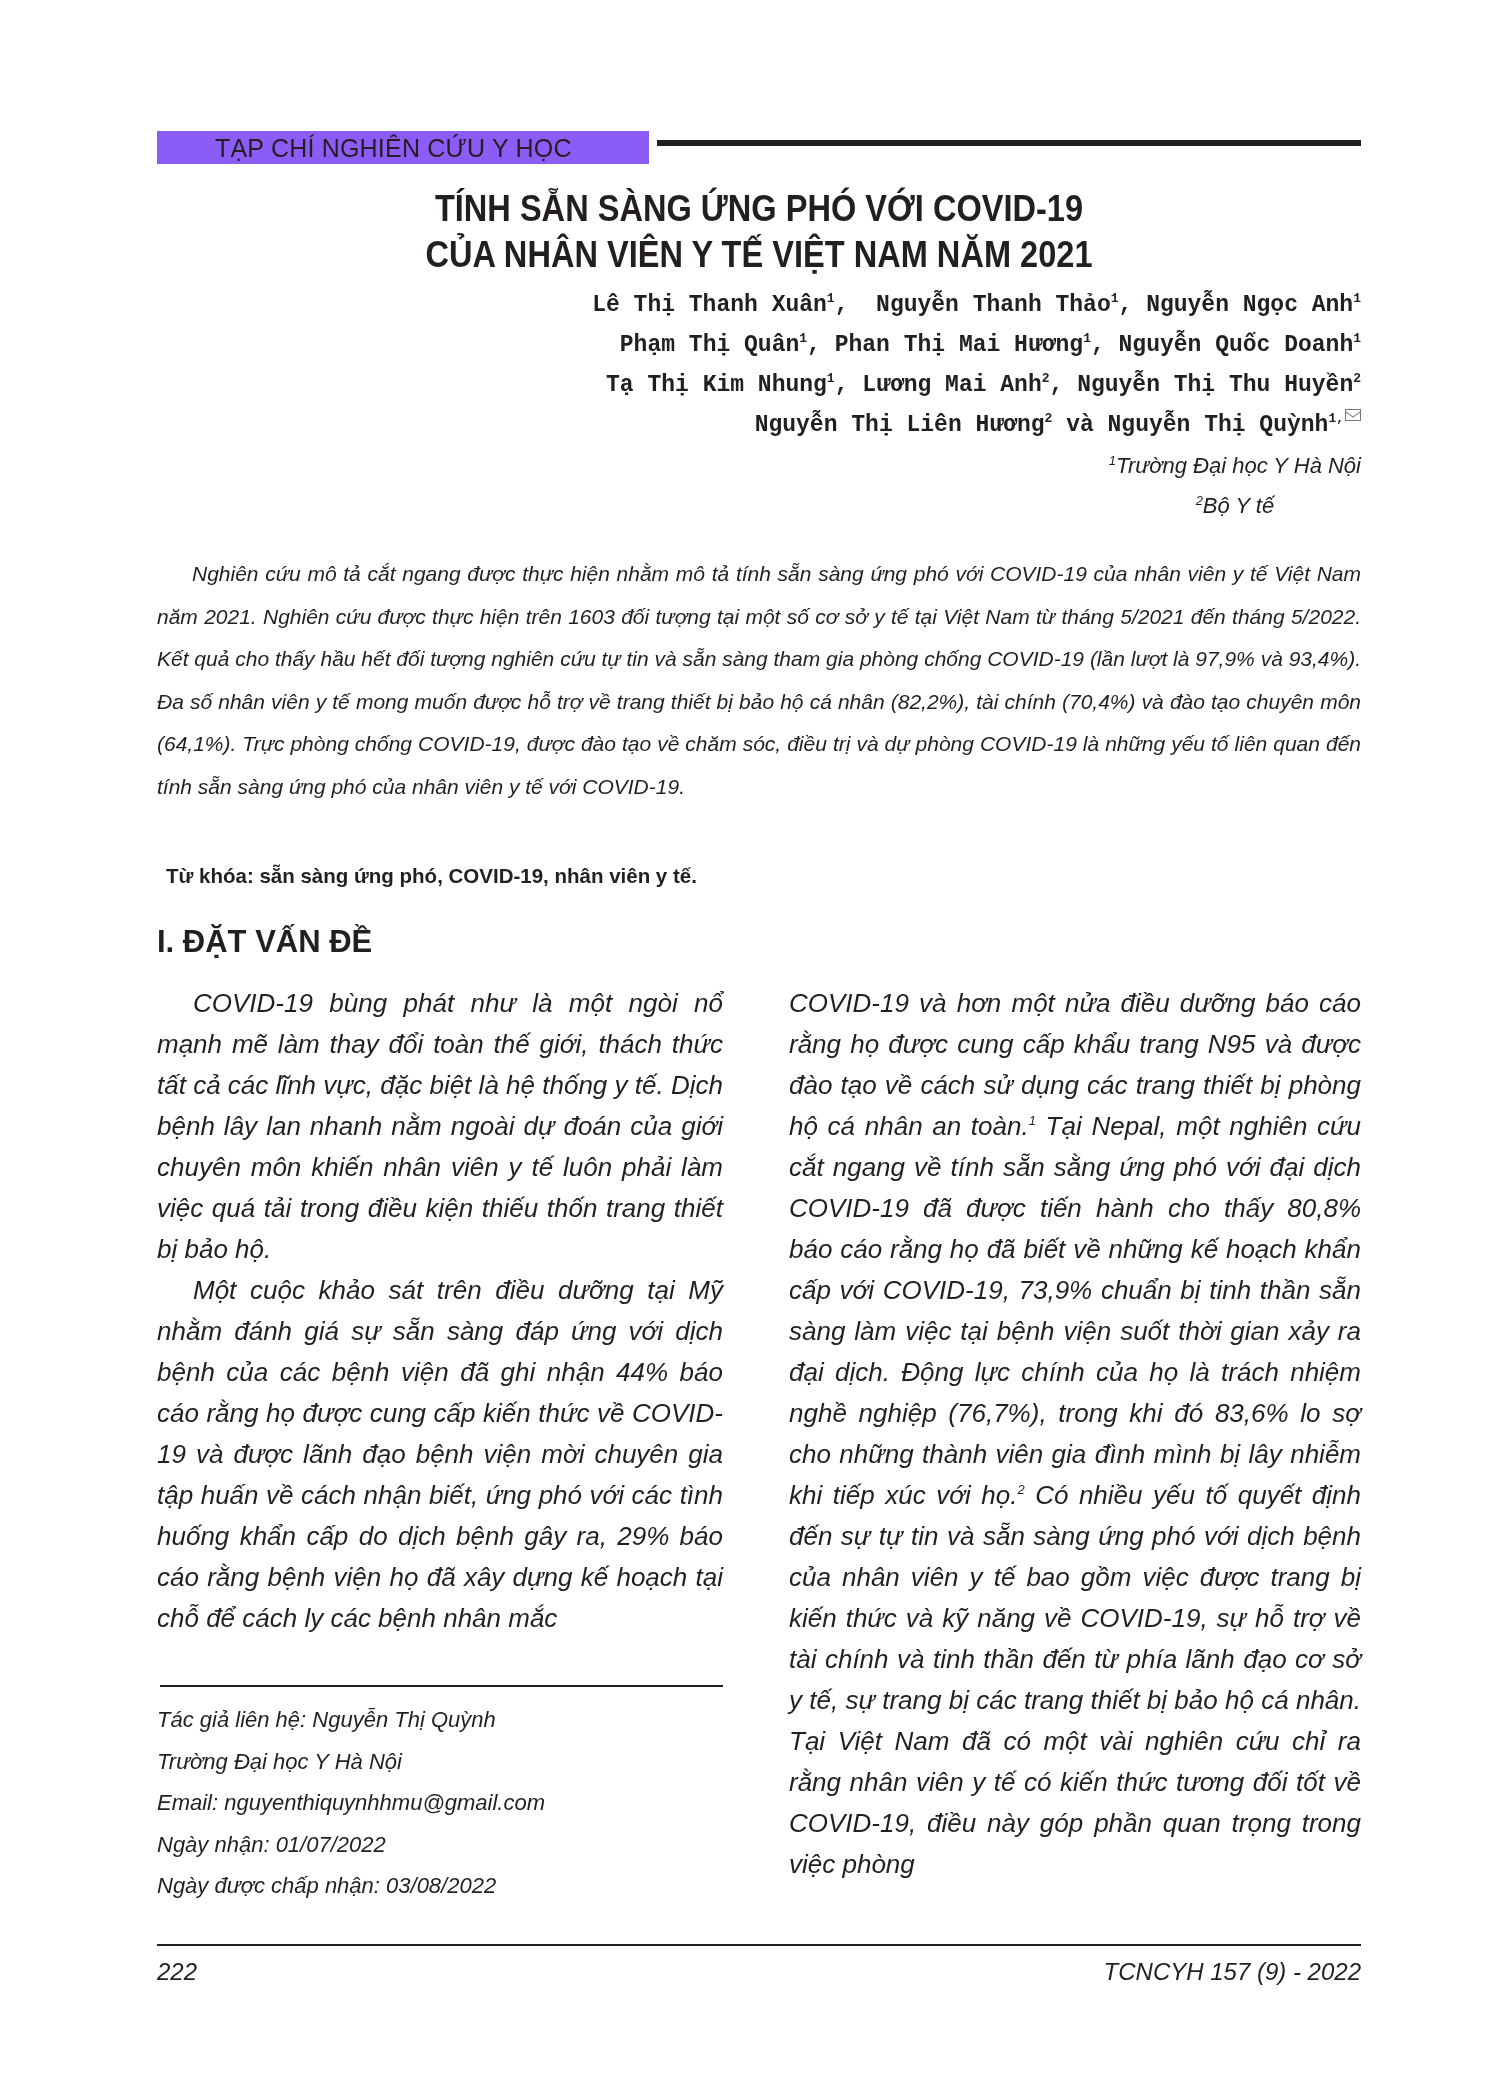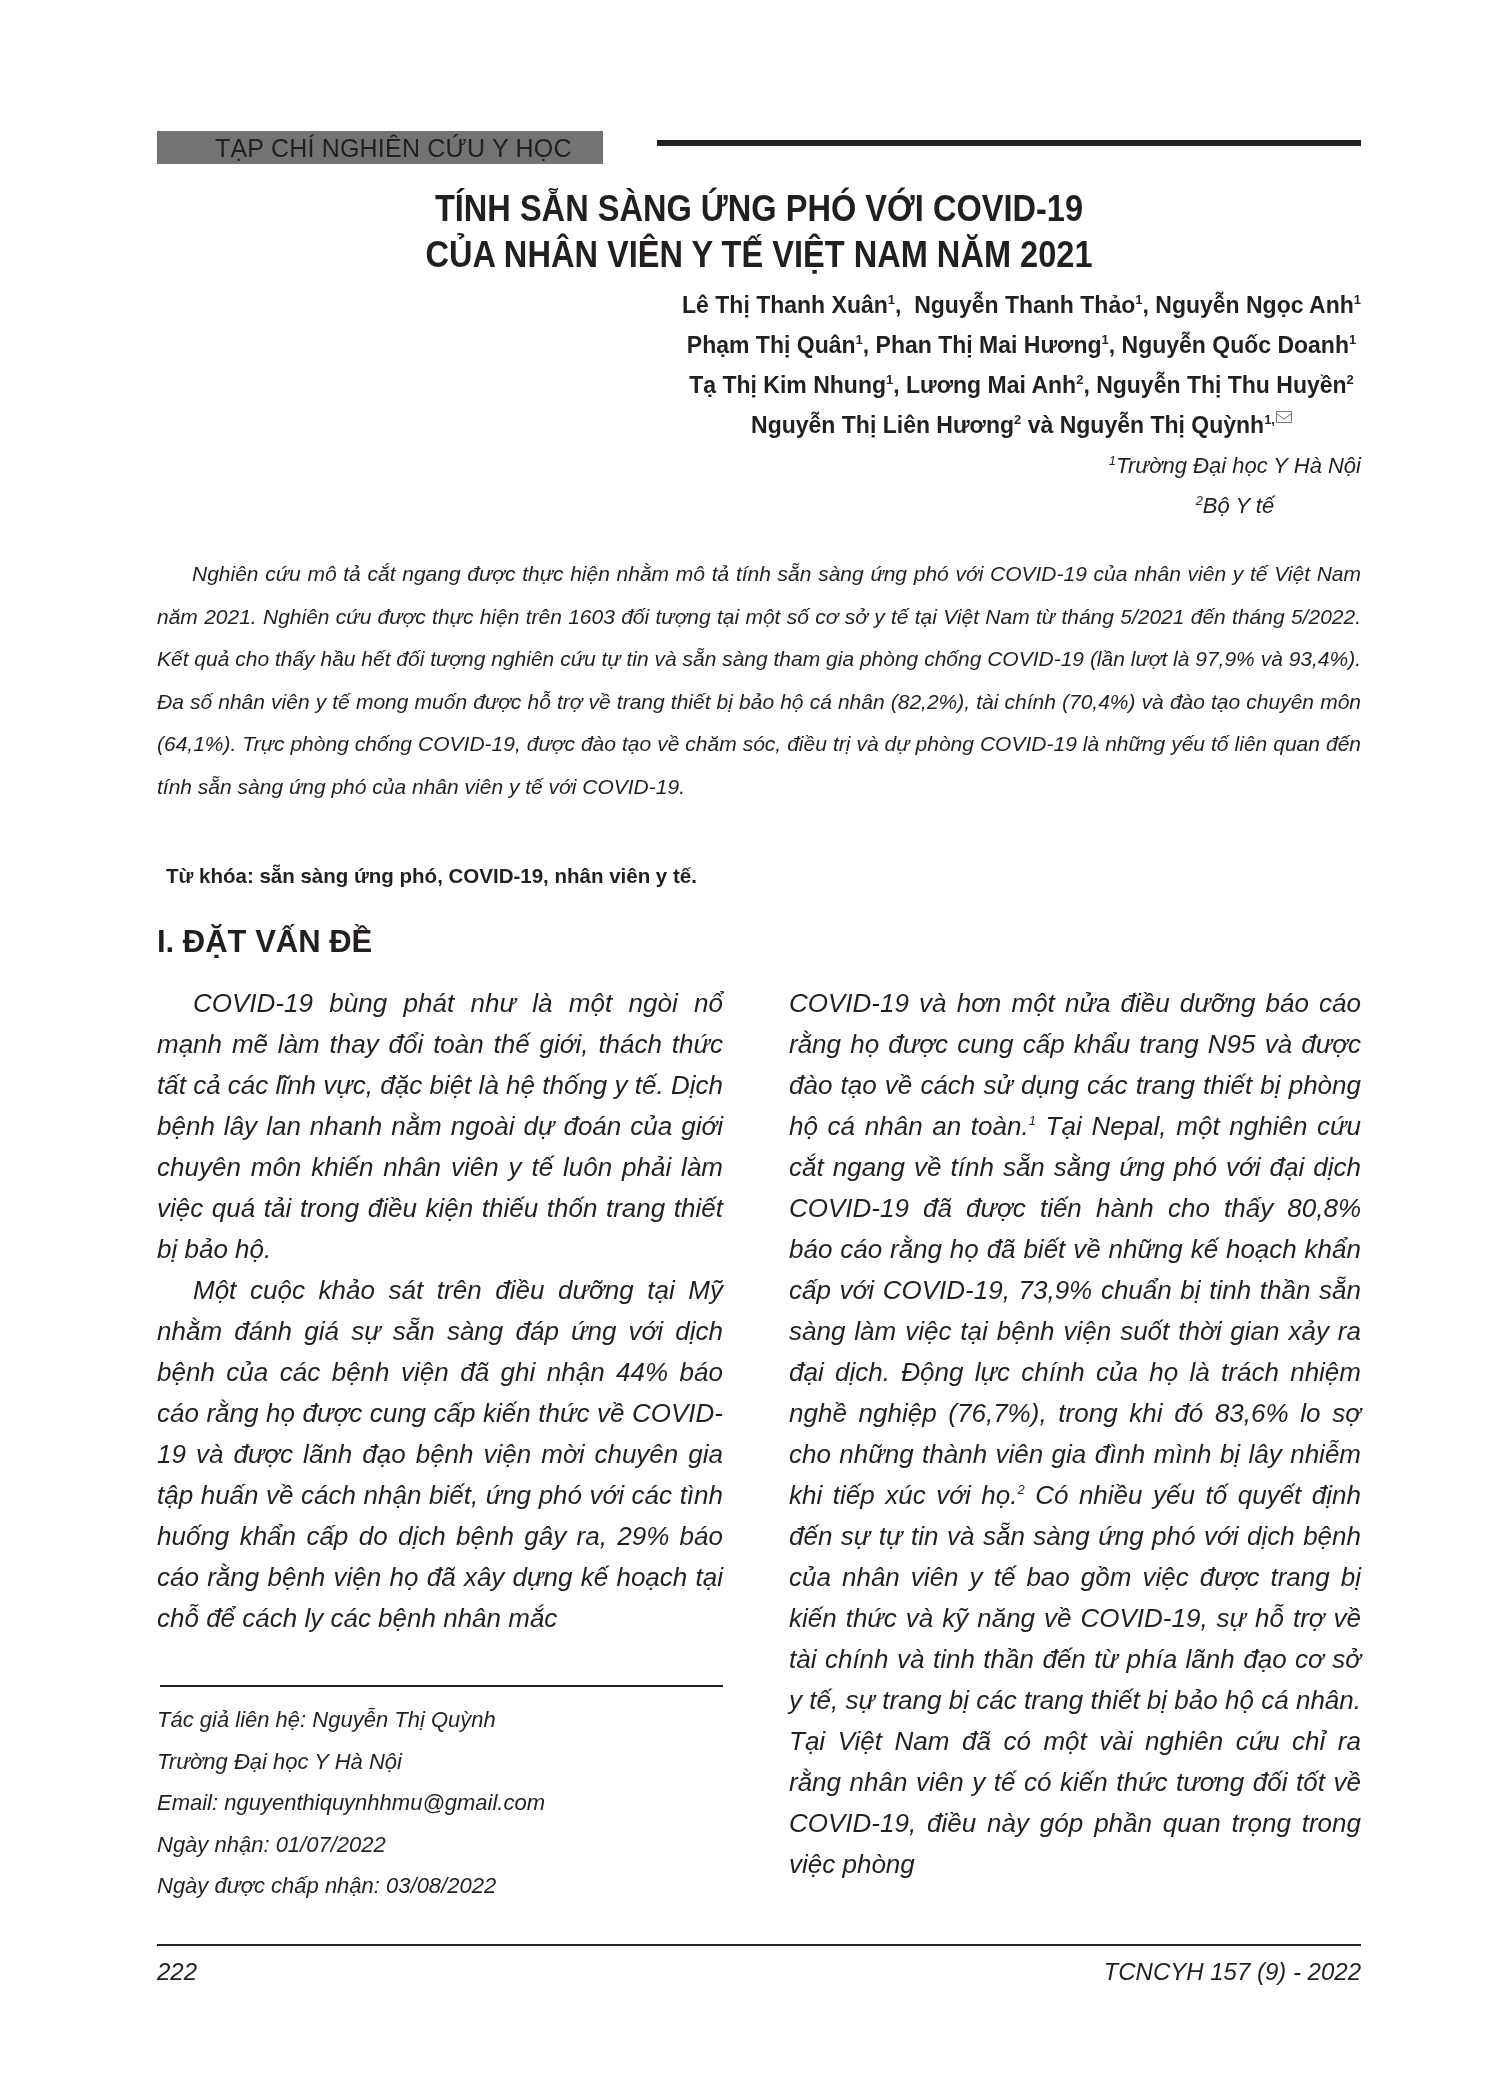--- a/index.html
+++ b/index.html
@@ -1,39 +1,39 @@
 <!DOCTYPE html>
 <html><head>
 <meta charset="utf-8">
 <style>
   html, body { margin: 0; padding: 0; background: #ffffff; }
   body {
     width: 1497px; height: 2079px; position: relative; overflow: hidden;
     font-family: "Liberation Sans", sans-serif; color: #231f20;
   }
   .header-band {
-    position: absolute; left: 157px; top: 131px; width: 446px; height: 33px;
-    background: #737373;
+    position: absolute; left: 157px; top: 131px; width: 492px; height: 33px;
+    background: #8b5cf6;
   }
   .header-band span {
     position: absolute; left: 58px; top: 3px; font-size: 25px; color: #231f20;
     letter-spacing: 0.2px; white-space: nowrap;
   }
   .header-rule {
     position: absolute; left: 657px; top: 140px; width: 704px; height: 6px; background: #231f20;
   }
   .title {
     position: absolute; left: 157px; width: 1204px; text-align: center;
     font-weight: bold; font-size: 37px; line-height: 46px; top: 186px; color: #231f20;
     transform: scaleX(0.88); transform-origin: 50% 0;
   }
   .title div { white-space: nowrap; }
   .authors {
-    position: absolute; right: 136px; top: 285px; text-align: center;
-    font-weight: bold; font-size: 23px; line-height: 40px;
+    position: absolute; right: 136px; top: 285px; text-align: right;
+    font-weight: bold; font-size: 23px; line-height: 40px; font-family: Liberation Mono, monospace;
   }
   .authors div { white-space: nowrap; }
   sup { font-size: 13px; vertical-align: super; line-height: 0; font-weight: normal; }
   .authors sup { font-weight: bold; }
   .mail-icon { display: inline-block; width: 14px; height: 10px; border: 1px solid #777; position: relative; vertical-align: 10px; margin-left: 1px; }
   .mail-icon::before, .mail-icon::after {
     content: ""; position: absolute; top: 4px; width: 9px; height: 1px; background: #777;
   }
   .mail-icon::before { left: -1px; transform: rotate(35deg); }
   .mail-icon::after { right: -1px; transform: rotate(-35deg); }

